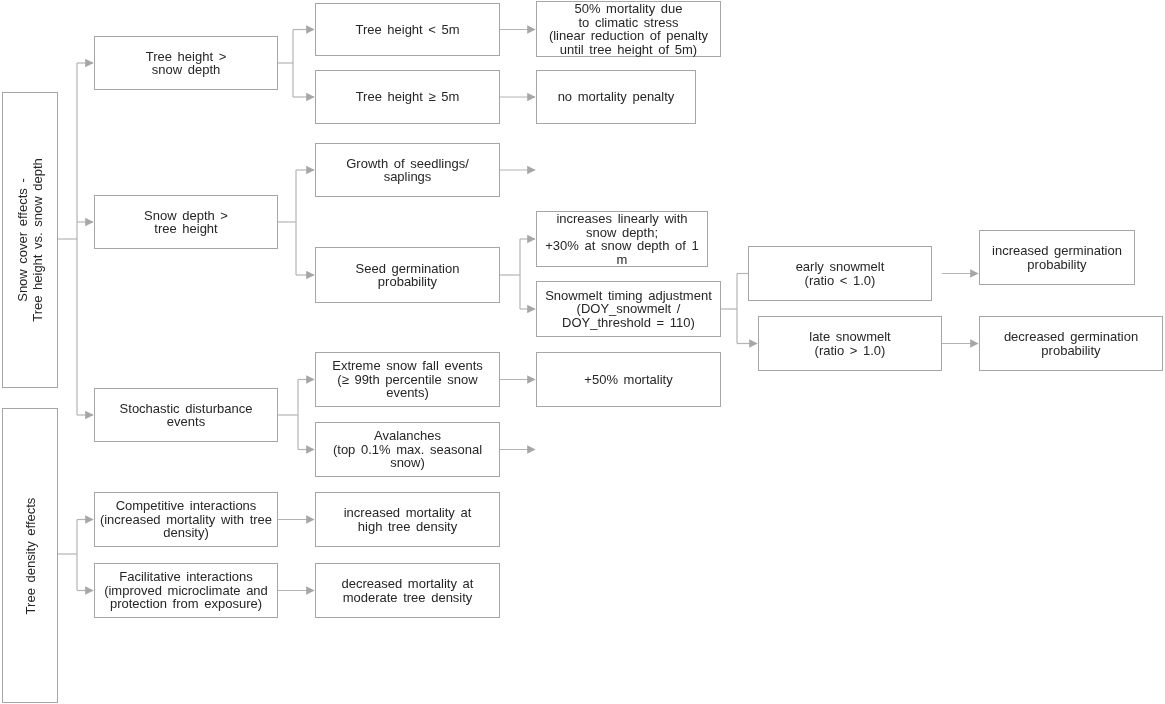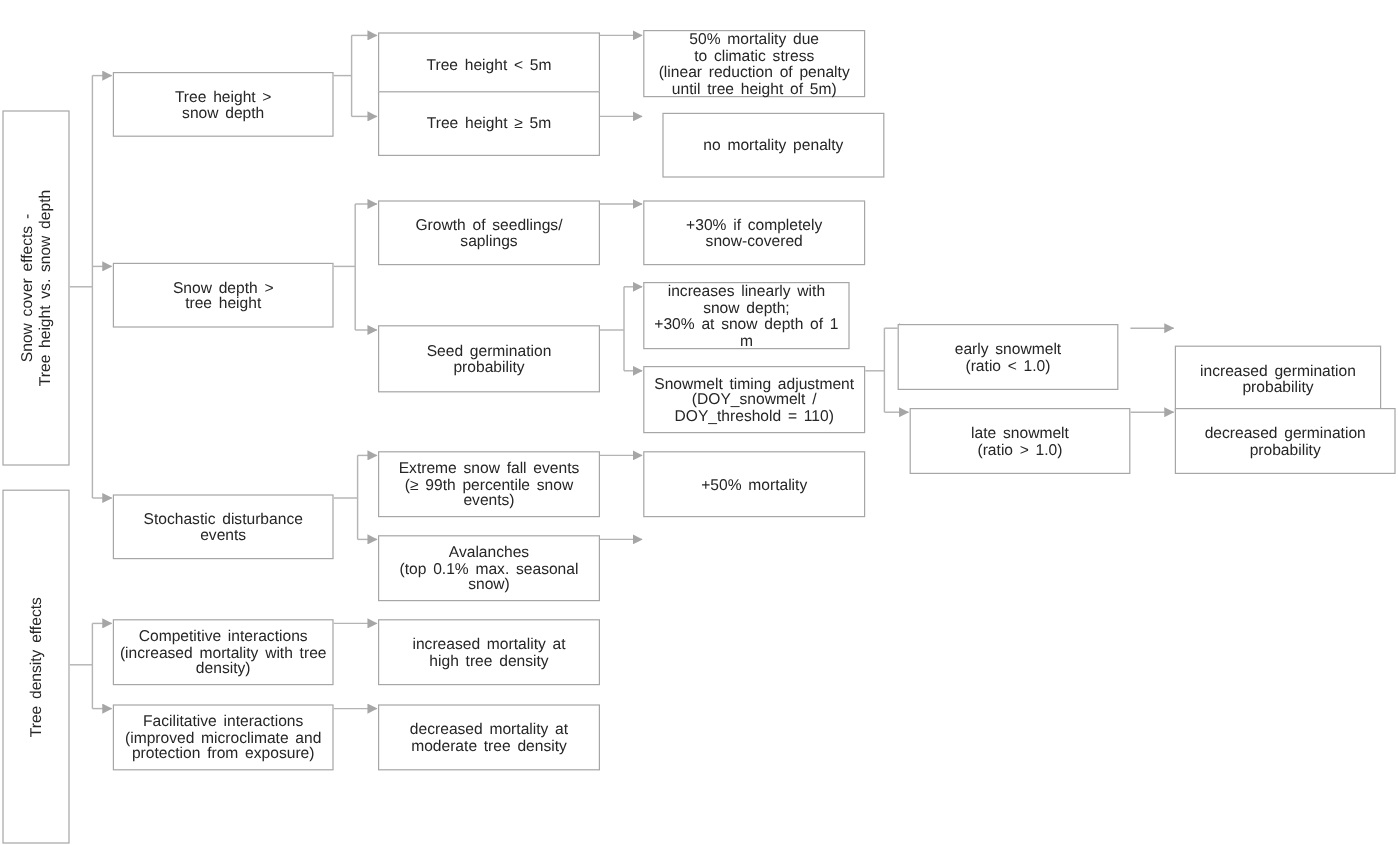--- a/index.html
+++ b/index.html
@@ -6,21 +6,20 @@
   .canvas{
     position:relative;width:1165px;height:704px;background:#ffffff;
     font-family:"Liberation Sans",sans-serif;color:#262626;overflow:hidden;
   }
   .connectors{position:absolute;left:0;top:0;width:1165px;height:704px;}
   .node{
     position:absolute;box-sizing:border-box;background:#ffffff;
     border:1px solid #a6a6a6;display:flex;align-items:center;justify-content:center;
     text-align:center;font-size:13px;line-height:13.5px;padding:1px 4px;
     word-spacing:2px;
-    margin-top:24px;
   }
   .node-text{white-space:pre-line;}
   .group-box{
     position:absolute;box-sizing:border-box;background:#ffffff;border:1px solid #a6a6a6;
   }
   .vlabel{
     position:absolute;left:50%;top:50%;
     transform:translate(-50%,-50%) rotate(-90deg);
     font-size:13px;line-height:15px;text-align:center;white-space:pre-line;
     word-spacing:2px;width:286px;
@@ -113,21 +112,21 @@
   </div>
   <div class="node" style="left:94px;top:563px;width:184px;height:55px">
     <span class="node-text">Facilitative interactions
 (improved microclimate and
 protection from exposure)</span>
   </div>
 
   <div class="node" style="left:315px;top:3px;width:185px;height:53px">
     <span class="node-text">Tree height &lt; 5m</span>
   </div>
-  <div class="node" style="left:315px;top:52px;width:185px;height:54px">
+  <div class="node" style="left:315px;top:70px;width:185px;height:54px">
     <span class="node-text">Tree height ≥ 5m</span>
   </div>
   <div class="node" style="left:315px;top:143px;width:185px;height:54px">
     <span class="node-text">Growth of seedlings/
 saplings</span>
   </div>
   <div class="node" style="left:315px;top:247px;width:185px;height:56px">
     <span class="node-text">Seed germination
 probability</span>
   </div>
@@ -149,26 +148,22 @@
     <span class="node-text">decreased mortality at
 moderate tree density</span>
   </div>
 
   <div class="node" style="left:536px;top:1px;width:185px;height:56px">
     <span class="node-text">50% mortality due
 to climatic stress
 (linear reduction of penalty
 until tree height of 5m)</span>
   </div>
-  <div class="node" style="left:552px;top:70px;width:185px;height:54px">
+  <div class="node" style="left:536px;top:70px;width:160px;height:54px">
     <span class="node-text">no mortality penalty</span>
-  </div>
-  <div class="node" style="left:536px;top:143px;width:185px;height:54px">
-    <span class="node-text">+30% if completely
-snow-covered</span>
   </div>
   <div class="node" style="left:536px;top:211px;width:172px;height:56px">
     <span class="node-text">increases linearly with
 snow depth;
 +30% at snow depth of 1 m</span>
   </div>
   <div class="node" style="left:536px;top:281px;width:185px;height:56px">
     <span class="node-text">Snowmelt timing adjustment
 (DOY_snowmelt /
 DOY_threshold = 110)</span>
@@ -179,21 +174,21 @@
 
   <div class="node" style="left:748px;top:246px;width:184px;height:55px">
     <span class="node-text">early snowmelt
 (ratio &lt; 1.0)</span>
   </div>
   <div class="node" style="left:758px;top:316px;width:184px;height:55px">
     <span class="node-text">late snowmelt
 (ratio &gt; 1.0)</span>
   </div>
 
-  <div class="node" style="left:979px;top:264px;width:172px;height:55px">
+  <div class="node" style="left:979px;top:230px;width:156px;height:55px">
     <span class="node-text">increased germination
 probability</span>
   </div>
   <div class="node" style="left:979px;top:316px;width:184px;height:55px">
     <span class="node-text">decreased germination
 probability</span>
   </div>
 
 </div>
 

